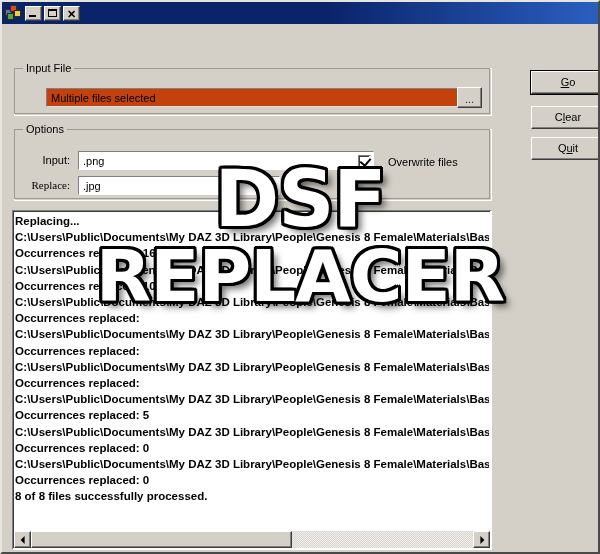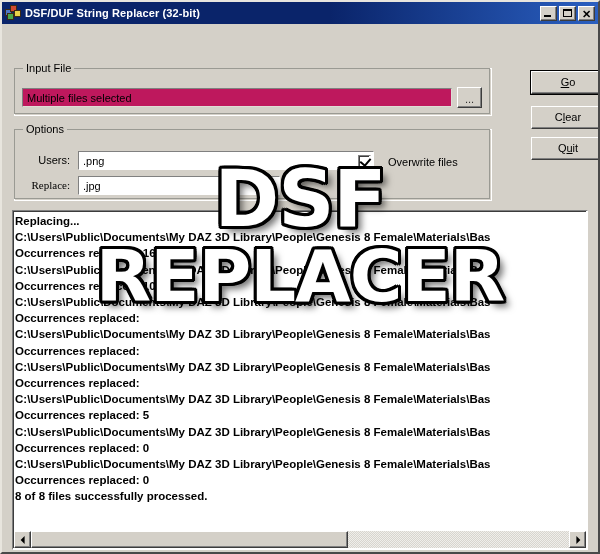--- a/index.html
+++ b/index.html
@@ -158,23 +158,24 @@
     background: #ffffff;
     font-family: "Liberation Sans", sans-serif;
     font-size: 11px;
     color: #000;
     padding: 0 0 0 4px;
     line-height: 17px;
     height: 19px;
     outline: none;
   }
   .textfield.readonly-field {
-    background: #be185d;
+    background: #c2410c;
     border-right-color: #dfdcd5;
     border-bottom-color: #dfdcd5;
+    margin-left: 24px;
   }
 
   #input-file-field { left: 20px; top: 64px; width: 430px; }
   #find-field    { left: 76px; top: 127px; width: 296px; }
   #replace-field { left: 76px; top: 152px; width: 202px; }
 
   .field-label {
     position: absolute;
     font-size: 11px;
     color: #000;
@@ -289,21 +290,21 @@
 
   #btn-go    { top: 47px; }
   #btn-clear { top: 82px; }
   #btn-quit  { top: 113px; }
 
   
   #log-outer {
     position: absolute;
     left: 10px;
     top: 186px;
-    width: 576px;
+    width: 480px;
     height: 340px;
     box-sizing: border-box;
     border-left: 1px solid #808080;
     border-top: 1px solid #808080;
     border-right: 1px solid #ffffff;
     border-bottom: 1px solid #ffffff;
     background: #ffffff;
     overflow: hidden;
   }
   #log-outer::before {
@@ -439,21 +440,20 @@
 
 <div id="app-window">
 
   <div id="title-bar">
     <div id="title-icon">
       <i class="ti-a"></i>
         <i class="ti-b"></i>
         <i class="ti-c"></i>
         <i class="ti-d"></i>
     </div>
-    <div id="title-text">DSF/DUF String Replacer (32-bit)</div>
     <div id="window-controls">
       <div class="wbtn wbtn-min">
           <i></i>
         </div>
       <div class="wbtn wbtn-max">
           <i></i>
         </div>
       <div class="wbtn wbtn-close">
           <span>✕</span>
         </div>
@@ -465,21 +465,21 @@
     <fieldset class="groupbox" id="grp-input">
       <div class="group-label">Input File</div>
     </fieldset>
     <input class="textfield readonly-field" id="input-file-field" type="text" readonly="" value="Multiple files selected" style="">
     <div id="browse-button">...</div>
 
     <fieldset class="groupbox" id="grp-options">
       <div class="group-label">Options</div>
     </fieldset>
 
-    <div class="field-label" id="find-label">Users:</div>
+    <div class="field-label" id="find-label">Input:</div>
     <input class="textfield" id="find-field" type="text" value=".png" style="">
 
     <div class="field-label" id="replace-label">Replace:</div>
     <input class="textfield" id="replace-field" type="text" value=".jpg" style="">
 
     <div id="overwrite-row">
       <div id="overwrite-box">
         <span class="chk"></span>
       </div>
       <span id="overwrite-label">Overwrite files</span>

